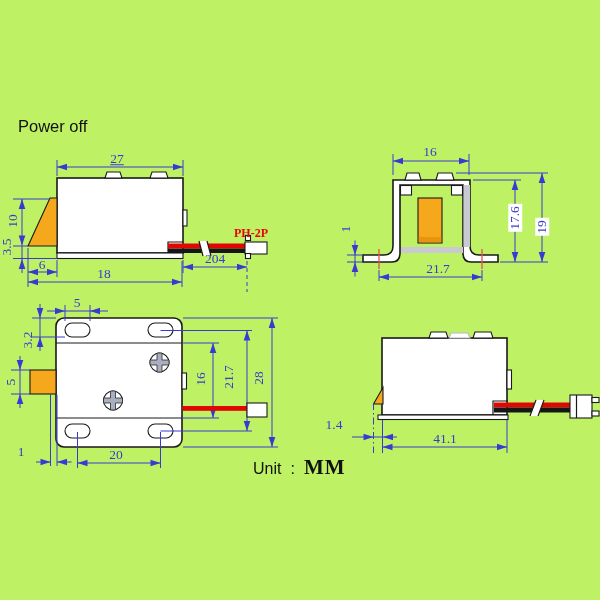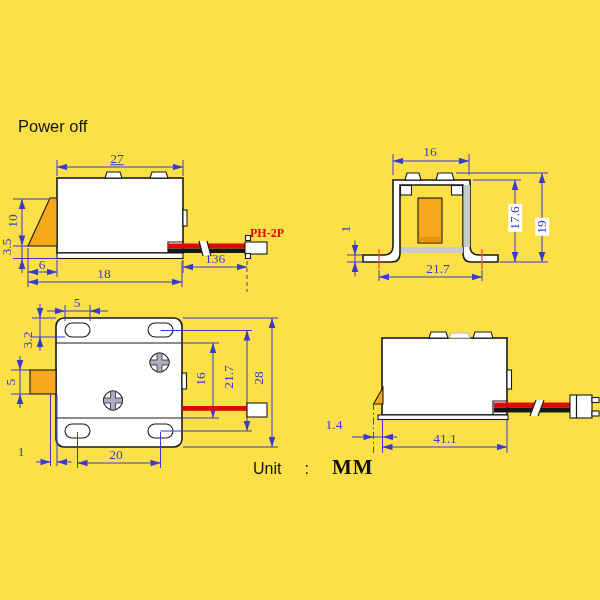--- a/index.html
+++ b/index.html
@@ -1,16 +1,16 @@
 <!DOCTYPE html>
 <html style="--dim_blue: #3a3ad2; --line_black: #1a1a1a; --bolt_orange: #f5a81c; --bolt_orange_dark: #e8940e; --wire_red: #e10600; --wire_black: #161616; --label_red: #e8000d; --shade_gray: #c9c9d2; --screw_gray: #a9aec0; --centerline_red: #e05252;"><head>
 <meta charset="utf-8">
 <style>
   html,body{margin:0;padding:0;}
-  #stage{position:relative;width:600px;height:600px;background:#fde047;overflow:hidden;
+  #stage{position:relative;width:600px;height:600px;background:#bef264;overflow:hidden;
          font-family:"Liberation Sans",sans-serif;}
   svg{position:absolute;left:0;top:0;}
   
   .dl{stroke:var(--dim_blue,#3a3ad2);stroke-width:1;fill:none;}
   .da{marker-start:url(#ah);marker-end:url(#ah);}
   .de{marker-end:url(#ah);}
   .dsh{stroke-dasharray:4 3;}
   .ddot{stroke-dasharray:7 3 1.5 3;}
   #ah path{fill:var(--dim_blue,#3a3ad2);}
   
@@ -27,21 +27,21 @@
   .rcl{stroke:var(--centerline_red,#e05252);stroke-width:1.3;}
   .wf{fill:#fff;}
   
   .lbl{position:absolute;font-family:"Liberation Serif",serif;font-size:13.5px;
        color:var(--dim_blue,#3a3ad2);transform:translate(-50%,-50%);white-space:nowrap;line-height:1;}
   .rot{transform:translate(-50%,-50%) rotate(-90deg);}
   .bgw{background:#fff;padding:0 2px;}
   .title{position:absolute;font-size:16.5px;color:#111;white-space:nowrap;}
   .phlbl{position:absolute;font-family:"Liberation Serif",serif;font-weight:bold;font-size:12px;
         color:var(--label_red,#e8000d);transform:translate(-50%,-50%);white-space:nowrap;}
-  .unit-row{position:absolute;left:253px;top:455px;display:flex;gap:23px;align-items:baseline;
+  .unit-row{position:absolute;left:253px;top:455px;display:flex;gap:9px;align-items:baseline;
         font-size:16px;color:#111;}
   .unit-mm{font-family:"Liberation Serif",serif;font-weight:bold;font-size:21px;letter-spacing:1px;}
 </style>
 </head>
 <body>
 
 <div id="stage">
 
 <svg width="600" height="600" viewBox="0 0 600 600">
   <defs>
@@ -239,22 +239,22 @@
   </g>
 </svg>
 
 <div class="title" style="left:18px;top:117px;">Power off</div>
 
 <span class="lbl" style="left:117px;top:159px;text-decoration:underline;">27</span>
 <span class="lbl" style="left:104px;top:274px;">18</span>
 <span class="lbl rot" style="left:13px;top:221px;">10</span>
 <span class="lbl rot" style="left:7px;top:247px;">3.5</span>
 <span class="lbl" style="left:42px;top:265px;">6</span>
-<span class="lbl" style="left:215px;top:259px;">136</span>
-<span class="phlbl" style="left:267px;top:233px;">PH-2P</span>
+<span class="lbl" style="left:215px;top:259px;">204</span>
+<span class="phlbl" style="left:251px;top:233px;">PH-2P</span>
 
 <span class="lbl" style="left:430px;top:152px;">16</span>
 <span class="lbl rot bgw" style="left:515px;top:218px;">17.6</span>
 <span class="lbl rot bgw" style="left:542px;top:227px;">19</span>
 <span class="lbl" style="left:438px;top:269px;">21.7</span>
 <span class="lbl rot" style="left:346px;top:229px;">1</span>
 
 <span class="lbl" style="left:77px;top:303px;">5</span>
 <span class="lbl rot" style="left:28px;top:340px;">3.2</span>
 <span class="lbl rot" style="left:11px;top:382px;">5</span>

